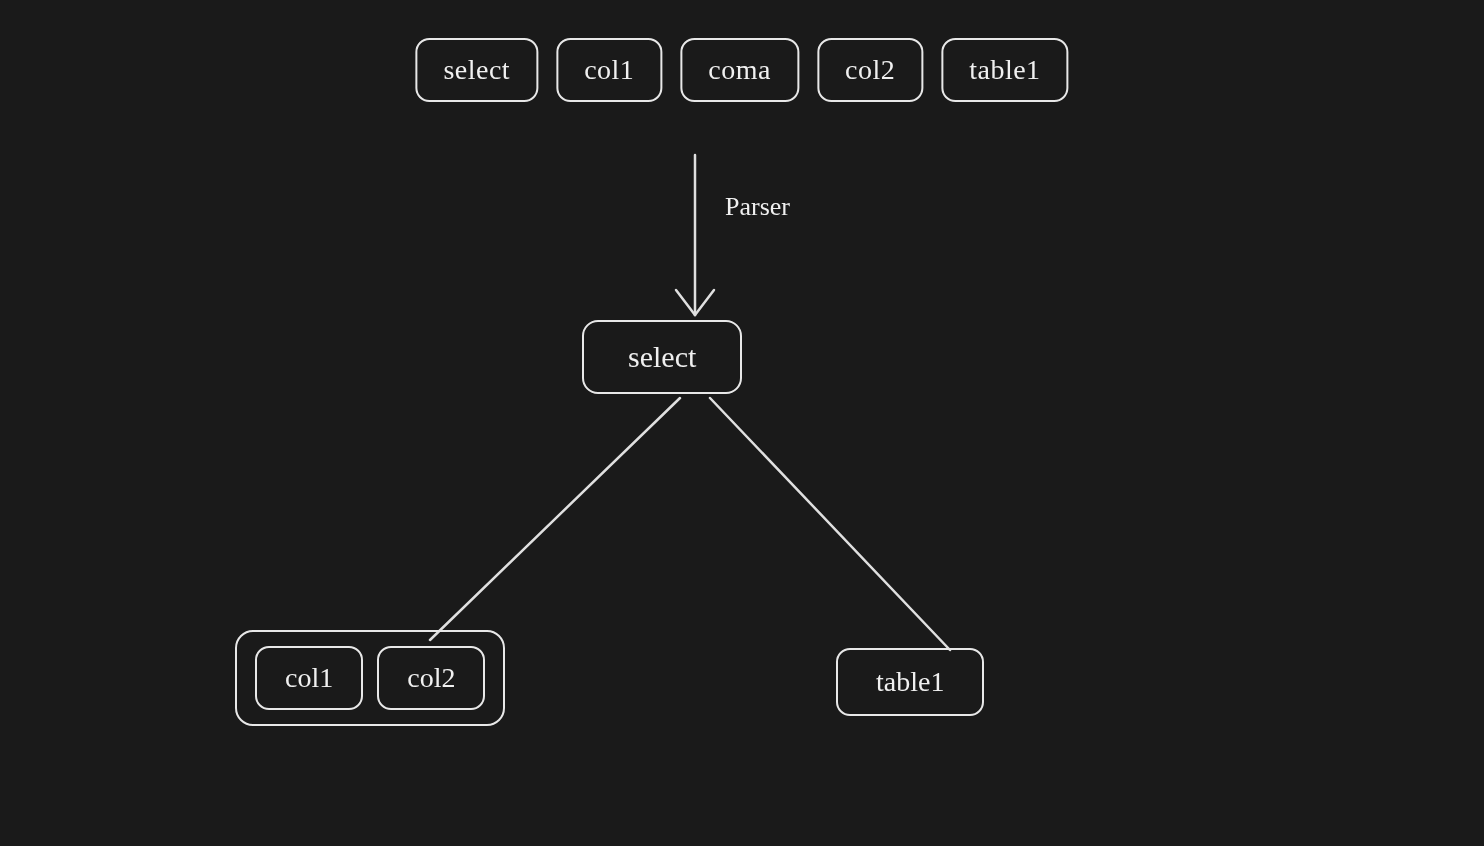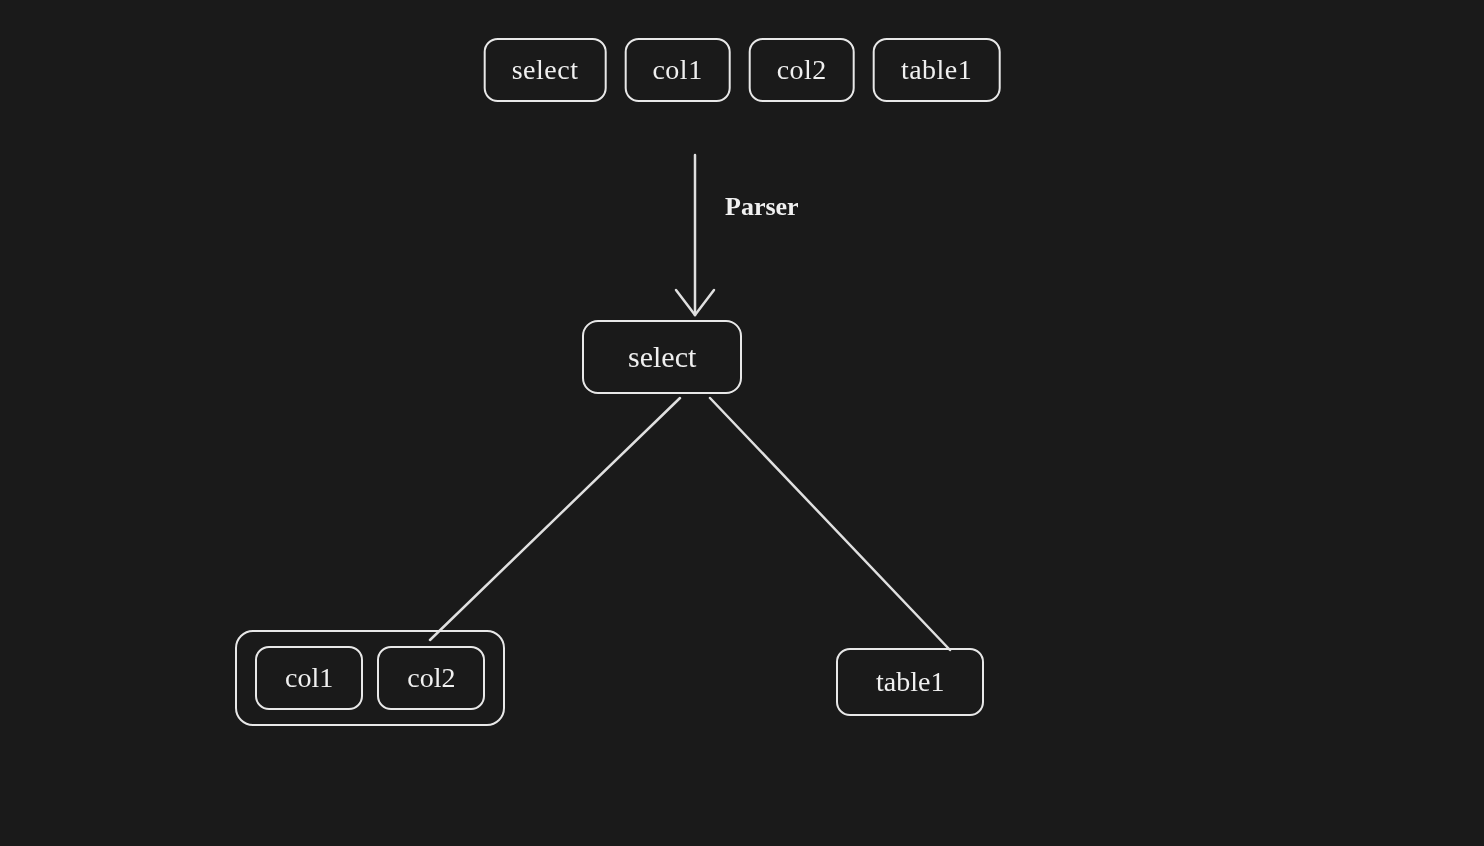--- a/index.html
+++ b/index.html
@@ -41,21 +41,20 @@
     }
 
     
     .parser-label {
       position: absolute;
       top: 192px;
       left: 725px;
       color: #f0f0f0;
       font-size: 26px;
       font-family: 'Comic Sans MS', 'Chalkboard SE', cursive;
-      font-weight: bold;
     }
 
     
     .node-select-root {
       position: absolute;
       top: 320px;
       left: 582px;
       border: 2.5px solid #e8e8e8;
       border-radius: 16px;
       padding: 18px 44px;
@@ -127,20 +126,21 @@
     <line x1="695" y1="315" x2="676" y2="290"></line>
     <line x1="695" y1="315" x2="714" y2="290"></line>
 
     <line x1="680" y1="398" x2="430" y2="640"></line>
     <line x1="710" y1="398" x2="950" y2="650"></line>
   </svg>
 
   <div class="token-row">
     <div class="token-box">select</div>
     <div class="token-box">col1</div>
+    <div class="token-box">coma</div>
     <div class="token-box">col2</div>
     <div class="token-box">table1</div>
   </div>
 
   <div class="parser-label">Parser</div>
 
   <div class="node-select-root">select</div>
 
   <div class="node-cols-group">
     <div class="node-inner-box">col1</div>

